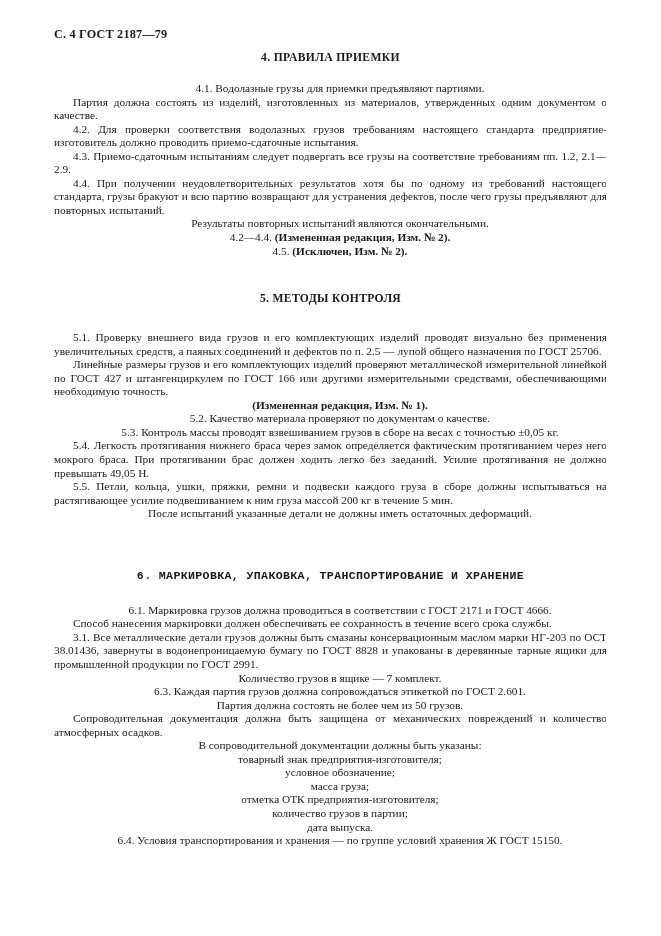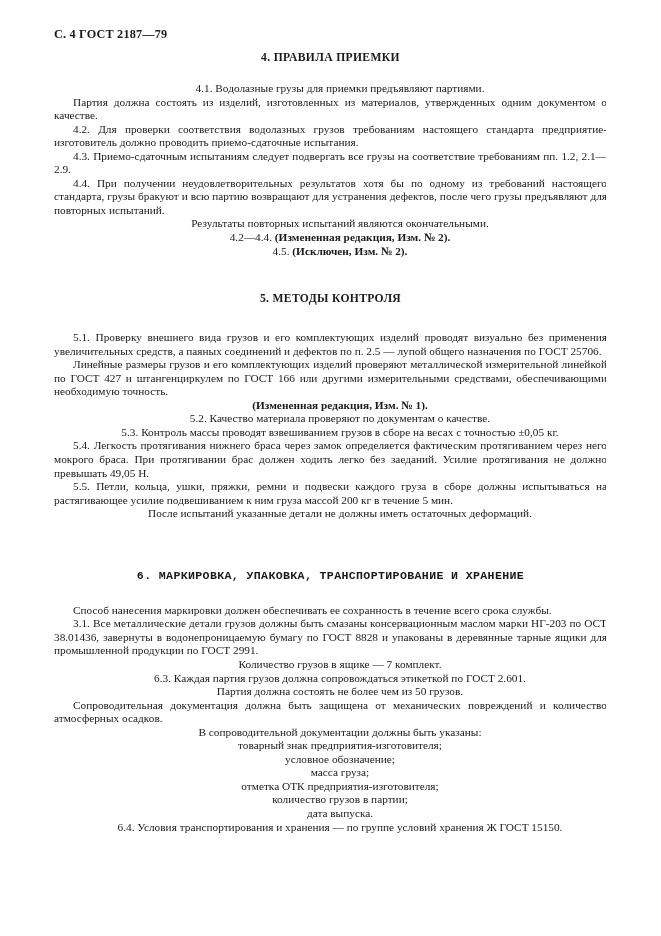--- a/index.html
+++ b/index.html
@@ -89,20 +89,21 @@
       <p class="para nojust">5.2.  Качество материала проверяют по документам о качестве.</p>
       <p class="para nojust">5.3.  Контроль массы проводят взвешиванием грузов в сборе на весах с точностью ±0,05 кг.</p>
       <p class="para">5.4. Легкость протягивания нижнего браса через замок определяется фактическим протягиванием через него мокрого браса. При протягивании брас должен ходить легко без заеданий. Усилие протягивания не должно превышать 49,05 Н.</p>
       <p class="para">5.5. Петли, кольца, ушки, пряжки, ремни и подвески каждого груза в сборе должны испытываться на растягивающее усилие подвешиванием к ним груза массой 200 кг в течение 5 мин.</p>
       <p class="para nojust">После испытаний указанные детали не должны иметь остаточных деформаций.</p>
     </div>
 
     <div class="section-title sec6">6.  МАРКИРОВКА, УПАКОВКА, ТРАНСПОРТИРОВАНИЕ И ХРАНЕНИЕ</div>
 
     <div class="block after-h6">
+      <p class="para nojust">6.1.  Маркировка грузов должна проводиться в соответствии с ГОСТ 2171 и ГОСТ 4666.</p>
       <p class="para">Способ нанесения маркировки должен обеспечивать ее сохранность в течение всего срока службы.</p>
       <p class="para">3.1. Все металлические детали грузов должны быть смазаны консервационным маслом марки НГ-203 по ОСТ 38.01436, завернуты в водонепроницаемую бумагу по ГОСТ 8828 и упакованы в деревянные тарные ящики для промышленной продукции по ГОСТ 2991.</p>
       <p class="para nojust">Количество грузов в ящике — 7 комплект.</p>
       <p class="para nojust">6.3.  Каждая партия грузов должна сопровождаться этикеткой по ГОСТ 2.601.</p>
       <p class="para nojust">Партия должна состоять не более чем из 50 грузов.</p>
       <p class="para">Сопроводительная документация должна быть защищена от механических повреждений и количество атмосферных осадков.</p>
       <p class="para nojust">В сопроводительной документации должны быть указаны:</p>
       <p class="para nojust">товарный знак предприятия-изготовителя;</p>
       <p class="para nojust">условное обозначение;</p>
       <p class="para nojust">масса груза;</p>

